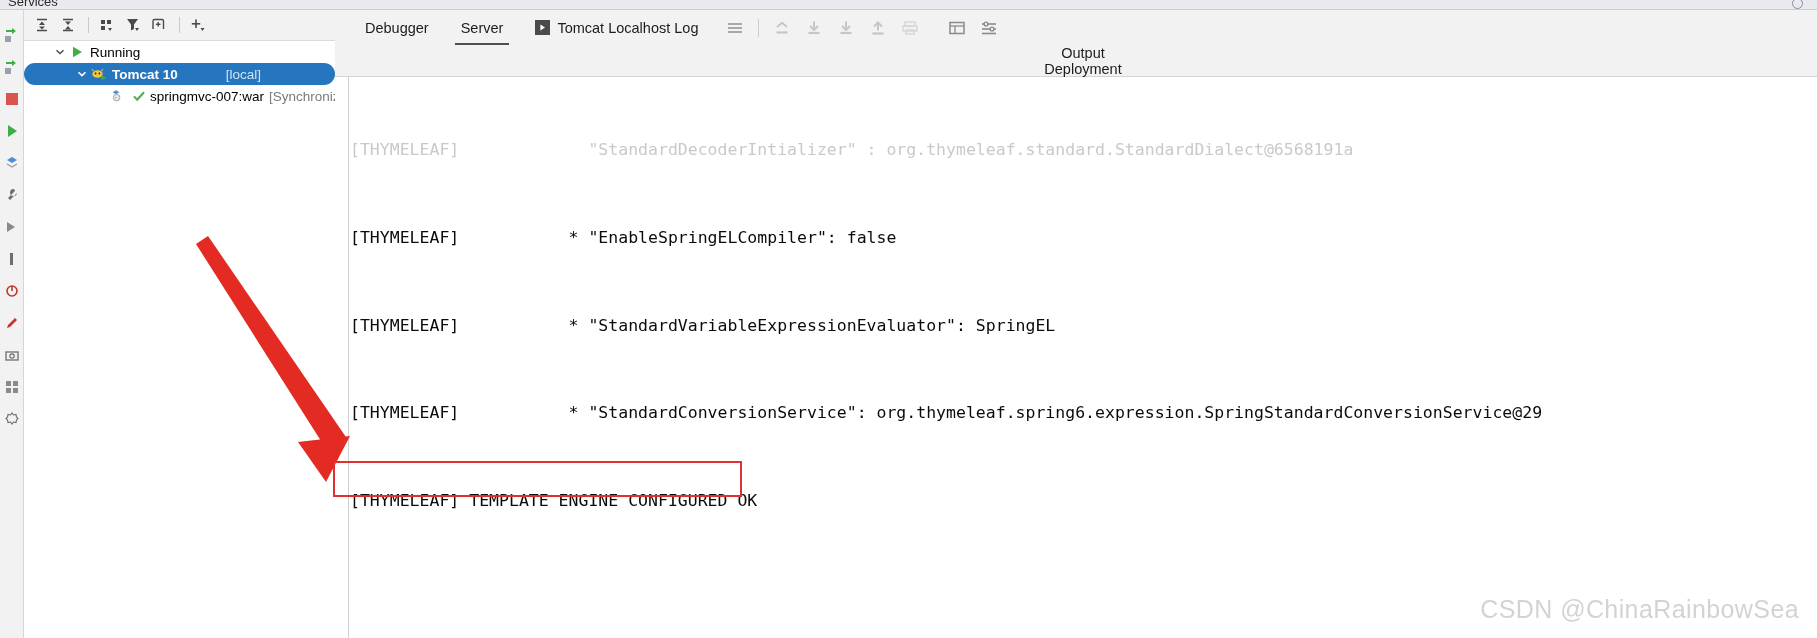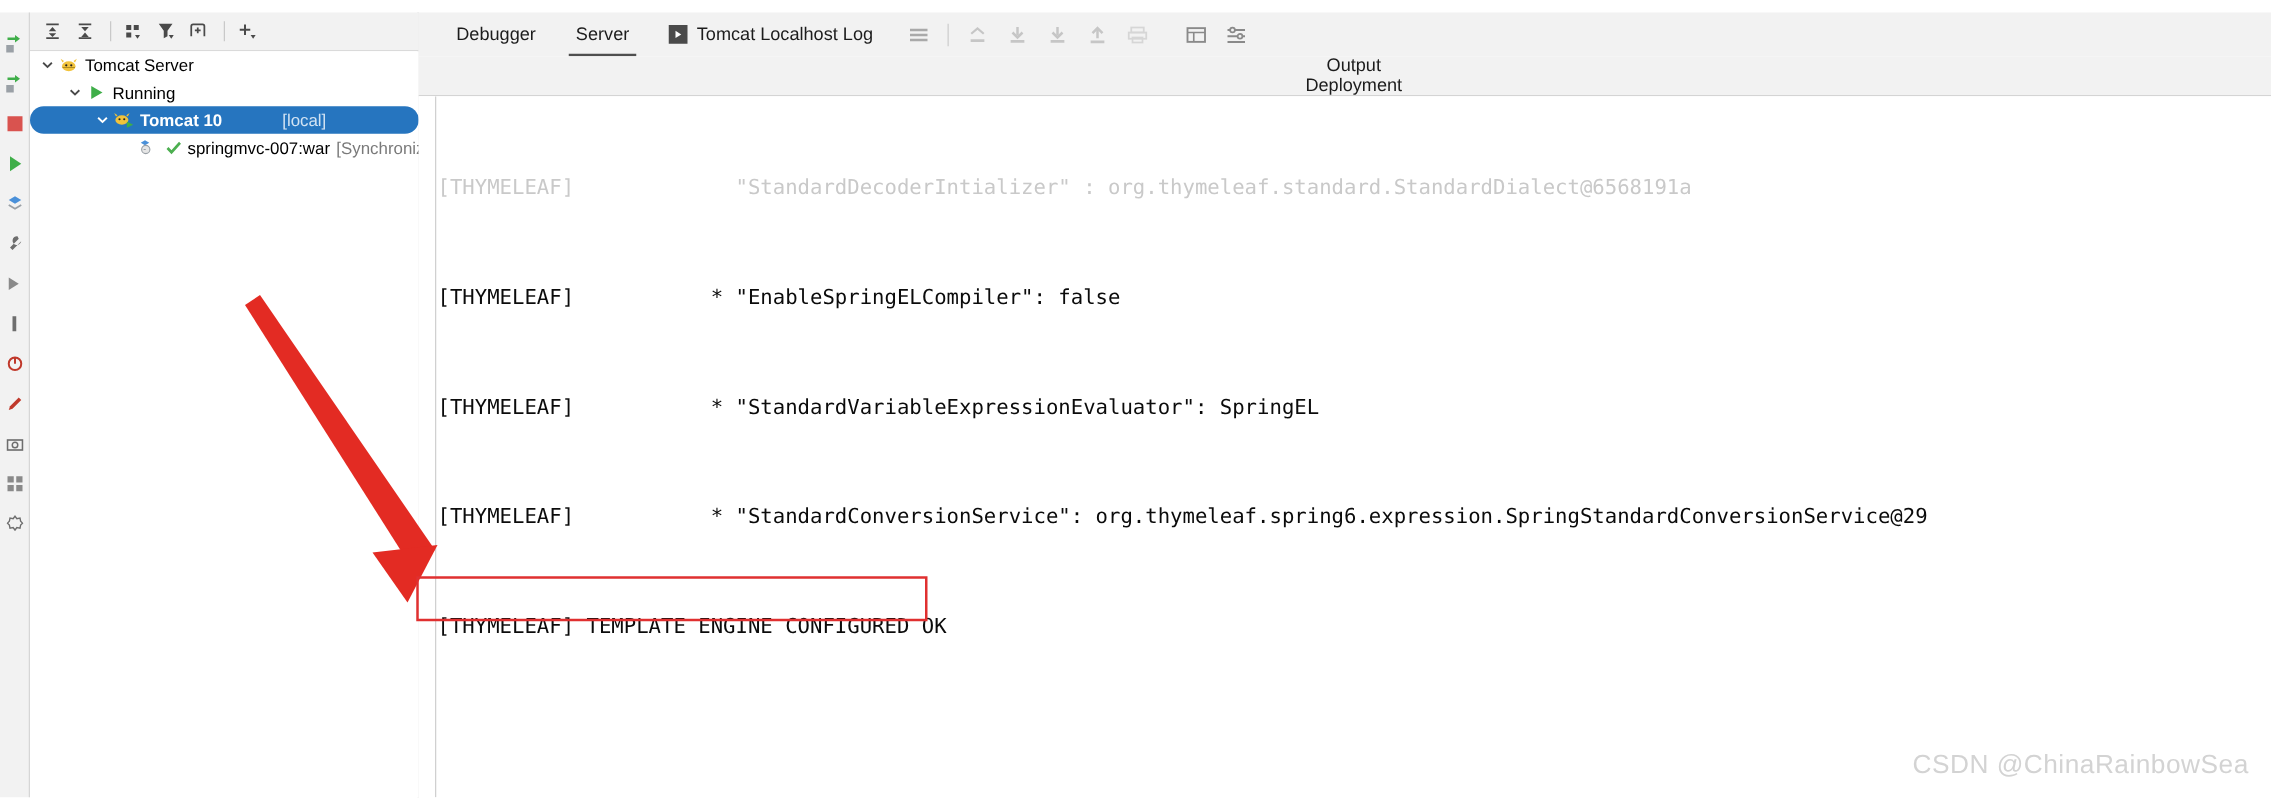--- a/index.html
+++ b/index.html
@@ -213,34 +213,38 @@
   .hl-box {
     position: absolute;
     left: 333px; top: 461px;
     width: 409px; height: 36px;
     border: 2px solid #e03030;
     pointer-events: none;
   }
 
   .watermark {
     position: absolute; right: 18px; bottom: 14px;
-    font-size: 21px;
+    font-size: 25px;
     color: #d3d3d3;
     font-family: "Liberation Sans", sans-serif;
     white-space: nowrap;
     letter-spacing: 0.4px;
   }
 
   svg { display: block; }
 </style>
 </head>
 <body>
 
 <div id="app">
 
+  <div class="top-strip">
+    <div class="top-strip-label">Services</div>
+    <div class="top-right-dot"></div>
+  </div>
 
   <div class="left-rail">
     <div class="rail-icon" style="top:16px">
       <svg width="16" height="16" viewBox="0 0 16 16">
         <path d="M2 3 L8 3 L8 1 L12 4 L8 7 L8 5 L2 5 Z" fill="#3fae49"></path>
         <rect x="1" y="9" width="6" height="6" fill="#9aa0a6"></rect>
       </svg>
     </div>
     <div class="rail-icon" style="top:48px">
       <svg width="16" height="16" viewBox="0 0 16 16">
@@ -356,38 +360,20 @@
         <svg width="18" height="16" viewBox="0 0 18 16">
           <line x1="7" y1="2.5" x2="7" y2="11" stroke="#4a4a4a" stroke-width="1.6"></line>
           <line x1="2.8" y1="6.8" x2="11.2" y2="6.8" stroke="#4a4a4a" stroke-width="1.6"></line>
           <path d="M11.5 11 L15.5 11 L13.5 14 Z" fill="#4a4a4a"></path>
         </svg>
       </div>
     </div>
 
     <div class="tree-body">
 
-      <div class="tree-row" style="padding-left:6px">
-        <span class="tw-arrow">
-          <svg width="10" height="10" viewBox="0 0 10 10">
-              <path d="M1.5 3.2 L5 6.6 L8.5 3.2" fill="none" stroke="#4a4a4a" stroke-width="1.4"></path>
-            </svg>
-        </span>
-        <span class="tw-icon">
-          <svg width="16" height="14" viewBox="0 0 16 14">
-            <ellipse cx="8" cy="8" rx="5.4" ry="4" fill="#f2c33b"></ellipse>
-            <path d="M3 5 L1.5 2 L4.2 3.8 Z" fill="#f2c33b"></path>
-            <path d="M13 5 L14.5 2 L11.8 3.8 Z" fill="#f2c33b"></path>
-            <circle cx="6" cy="7.2" r="0.9" fill="#222"></circle>
-            <circle cx="10" cy="7.2" r="0.9" fill="#222"></circle>
-            <path d="M3 9 L13 9" stroke="#b08b1e" stroke-width="0.8"></path>
-          </svg>
-        </span>
-        <span class="tree-label">Tomcat Server</span>
-      </div>
 
       <div class="tree-row" style="padding-left:28px">
         <span class="tw-arrow">
           <svg width="10" height="10" viewBox="0 0 10 10">
               <path d="M1.5 3.2 L5 6.6 L8.5 3.2" fill="none" stroke="#4a4a4a" stroke-width="1.4"></path>
             </svg>
         </span>
         <span class="tw-icon">
           <svg width="14" height="14" viewBox="0 0 14 14">
               <path d="M3 1.8 L12 7 L3 12.2 Z" fill="#3fae49"></path>

